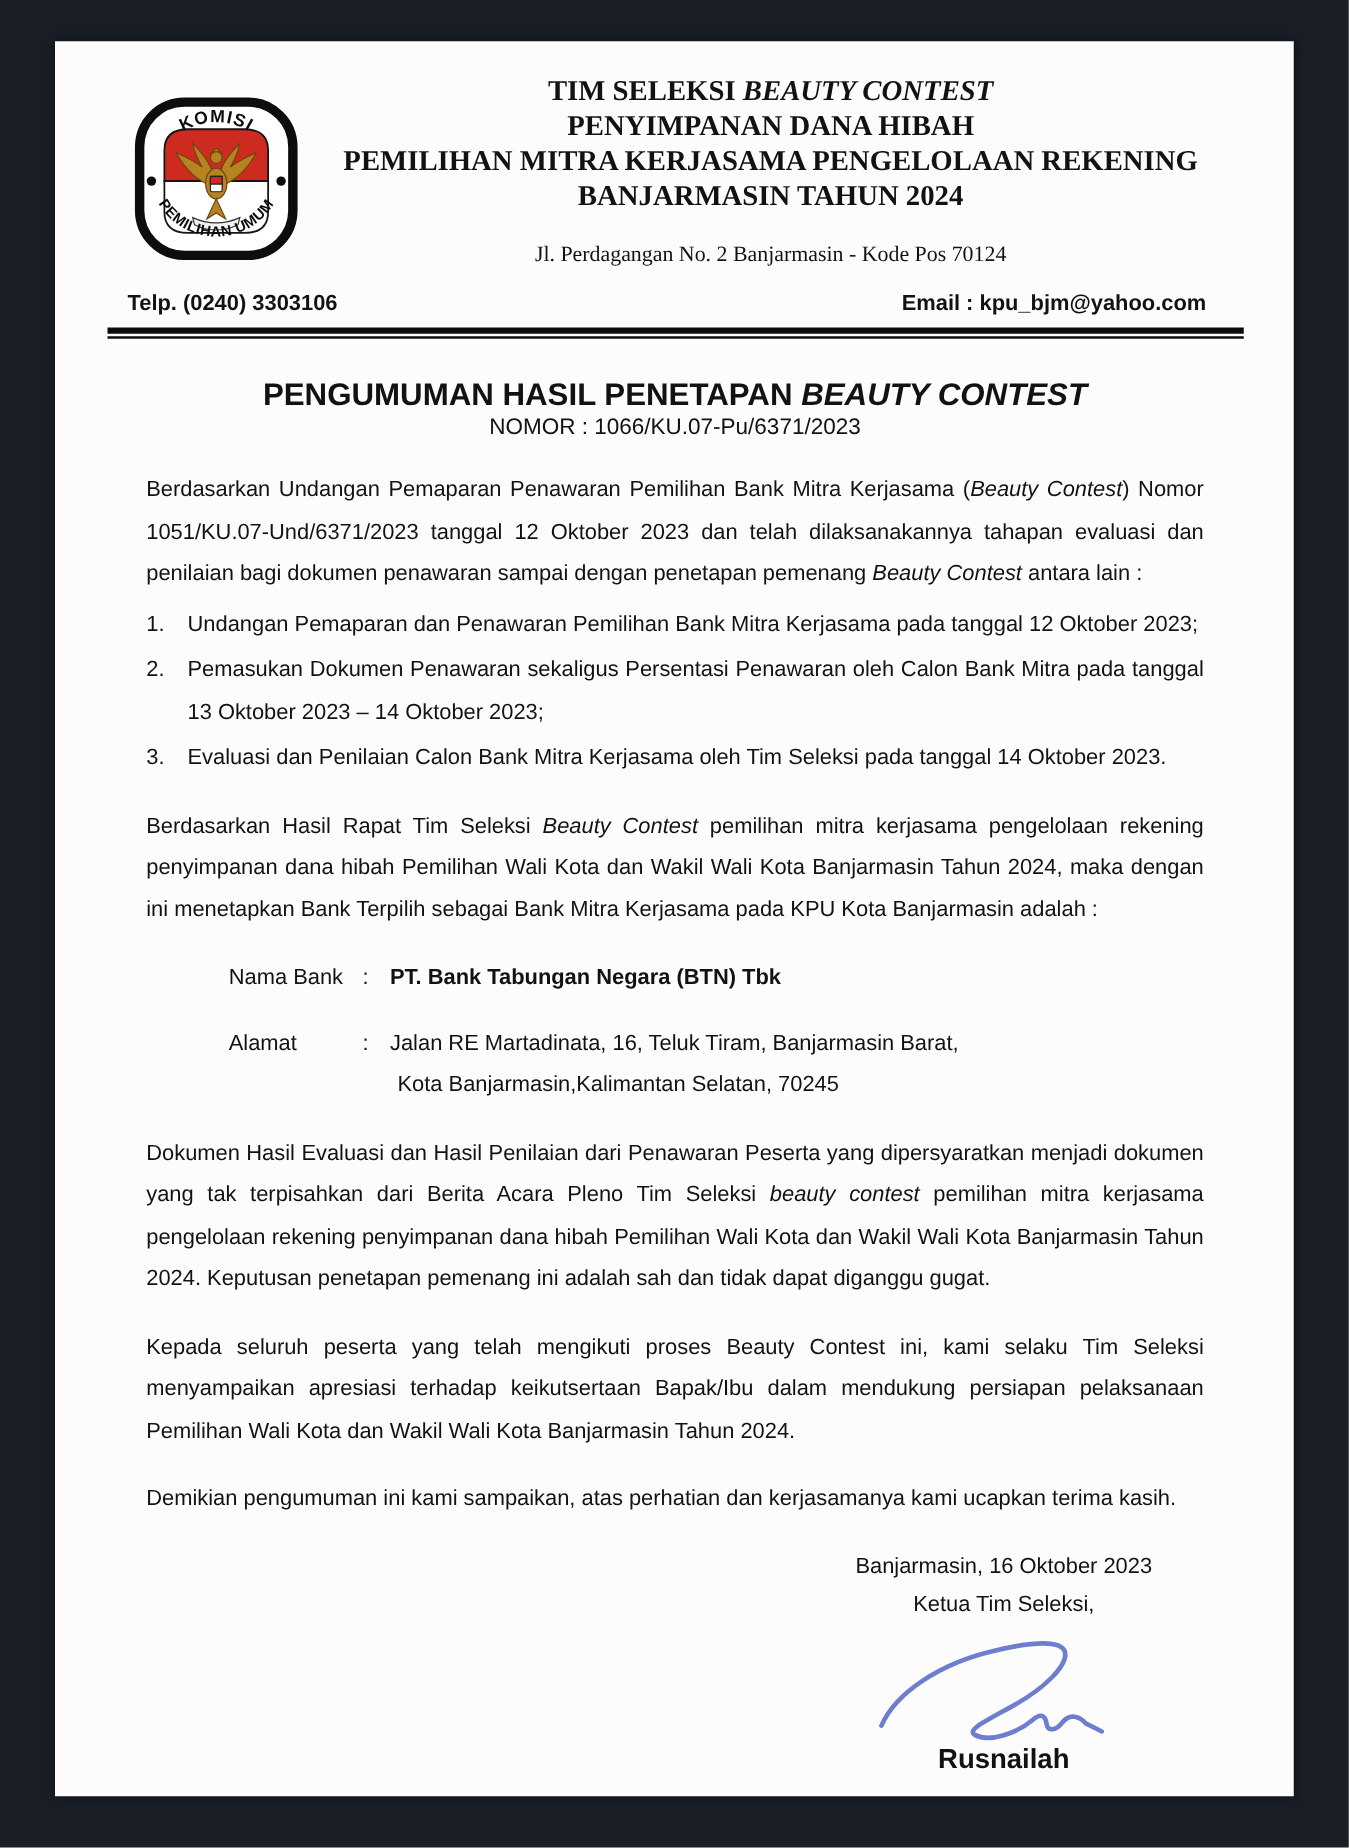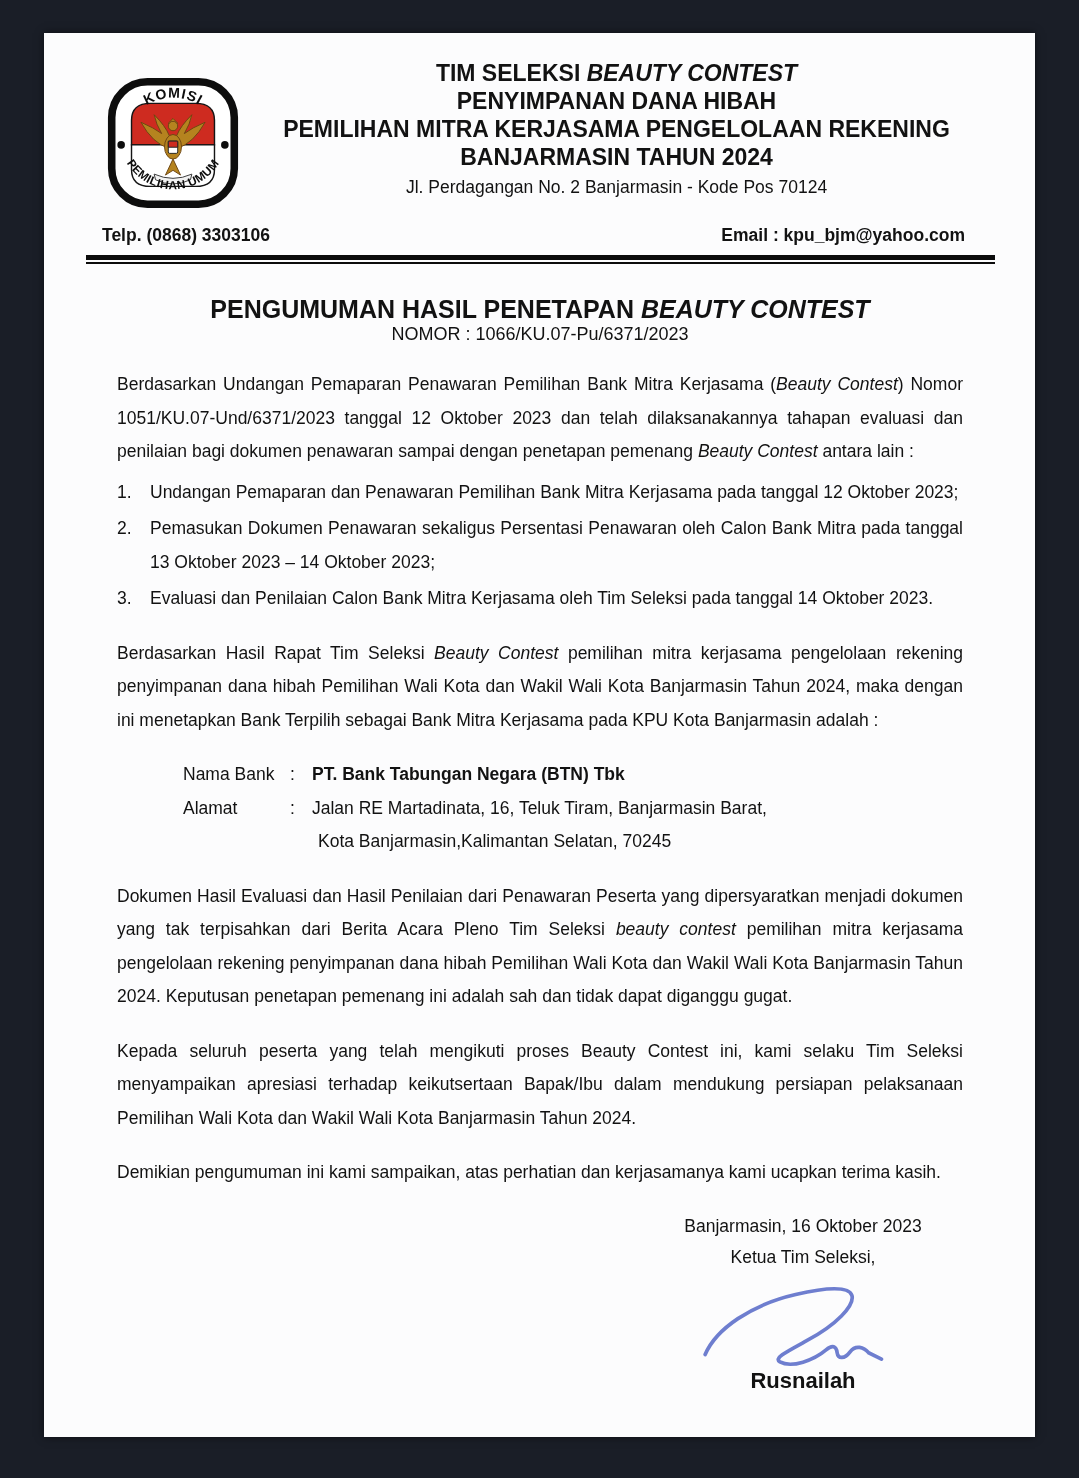--- a/index.html
+++ b/index.html
@@ -13,42 +13,42 @@
   }
   .page{
     position:absolute;left:44px;top:33px;
     width:991px;height:1404px;
     background:#fcfcfd;
     box-shadow:0 0 8px rgba(0,0,0,.55);
   }
   
   .letterhead{display:flex;padding:26px 40px 0 60px;}
   .logo-wrap{flex:none;width:138px;height:132px;margin-top:18px;}
-  .lh-text{flex:1;text-align:center;padding:0 10px 0 6px;}
+  .lh-text{flex:1;text-align:center;padding:0 10px 0 6px;font-family:Liberation Serif, serif;}
   .lh-line{font-weight:bold;font-size:23px;line-height:28px;white-space:nowrap;}
-  .lh-address{font-size:17.5px;line-height:26px;margin-top:3px;}
+  .lh-address{font-size:17.5px;line-height:26px;margin-top:19px;}
   .contact-row{
     display:flex;justify-content:space-between;
     font-weight:bold;font-size:17.5px;
     padding:0 70px 0 58px;margin-top:16px;
   }
   .rule{margin:9px 40px 0 42px;}
   .rule .thick{height:5px;background:#0c0c0c;}
   .rule .thin{height:2px;background:#0c0c0c;margin-top:2px;}
   
   .doc-body{padding:33px 72px 0 73px;font-size:17.5px;line-height:33.5px;}
   .doc-title{text-align:center;font-weight:bold;font-size:25px;line-height:25px;}
   .doc-number{text-align:center;font-size:18px;line-height:25px;}
   p.para{text-align:justify;margin:21px 0 0 0;}
   .num-list{margin-top:7px;}
   .list-item{display:flex;margin-top:3px;}
   .list-no{width:33px;flex:none;}
   .list-text{flex:1;text-align:justify;}
   .bank{margin:21px 0 0 66px;}
-  .bank-row{display:flex;}
+  .bank-row{display:flex;margin-top:19px;}
   .bank-label{width:107px;flex:none;}
   .bank-colon{width:16px;flex:none;}
   .bank-value{flex:1;padding-left:6px;}
   .bank-name{font-weight:bold;}
   .bank-addr2{margin-left:129px;padding-left:6px;}
   
   .sig-block{width:312px;margin:21px 4px 0 auto;text-align:center;font-size:17.5px;line-height:31px;}
   .sig-stroke{display:block;margin:4px auto -10px auto;}
   .sig-name{font-weight:bold;font-size:22px;margin-top:2px;}
 </style>
@@ -95,21 +95,21 @@
     <div class="lh-text">
       <div class="lh-line"><span>TIM SELEKSI </span><span style="font-style: italic;">BEAUTY CONTEST</span></div>
       <div class="lh-line">PENYIMPANAN DANA HIBAH</div>
       <div class="lh-line">PEMILIHAN MITRA KERJASAMA PENGELOLAAN REKENING</div>
       <div class="lh-line">BANJARMASIN TAHUN 2024</div>
       <div class="lh-address">Jl. Perdagangan No. 2 Banjarmasin - Kode Pos 70124</div>
     </div>
   </header>
 
   <div class="contact-row">
-    <span>Telp. (0868) 3303106</span>
+    <span>Telp. (0240) 3303106</span>
     <span>Email : kpu_bjm@yahoo.com</span>
   </div>
 
   <div class="rule">
     <div class="thick"></div>
     <div class="thin"></div>
   </div>
 
   <main class="doc-body">
     <div class="doc-title"><span>PENGUMUMAN HASIL PENETAPAN </span><span style="font-style: italic;">BEAUTY CONTEST</span></div>

